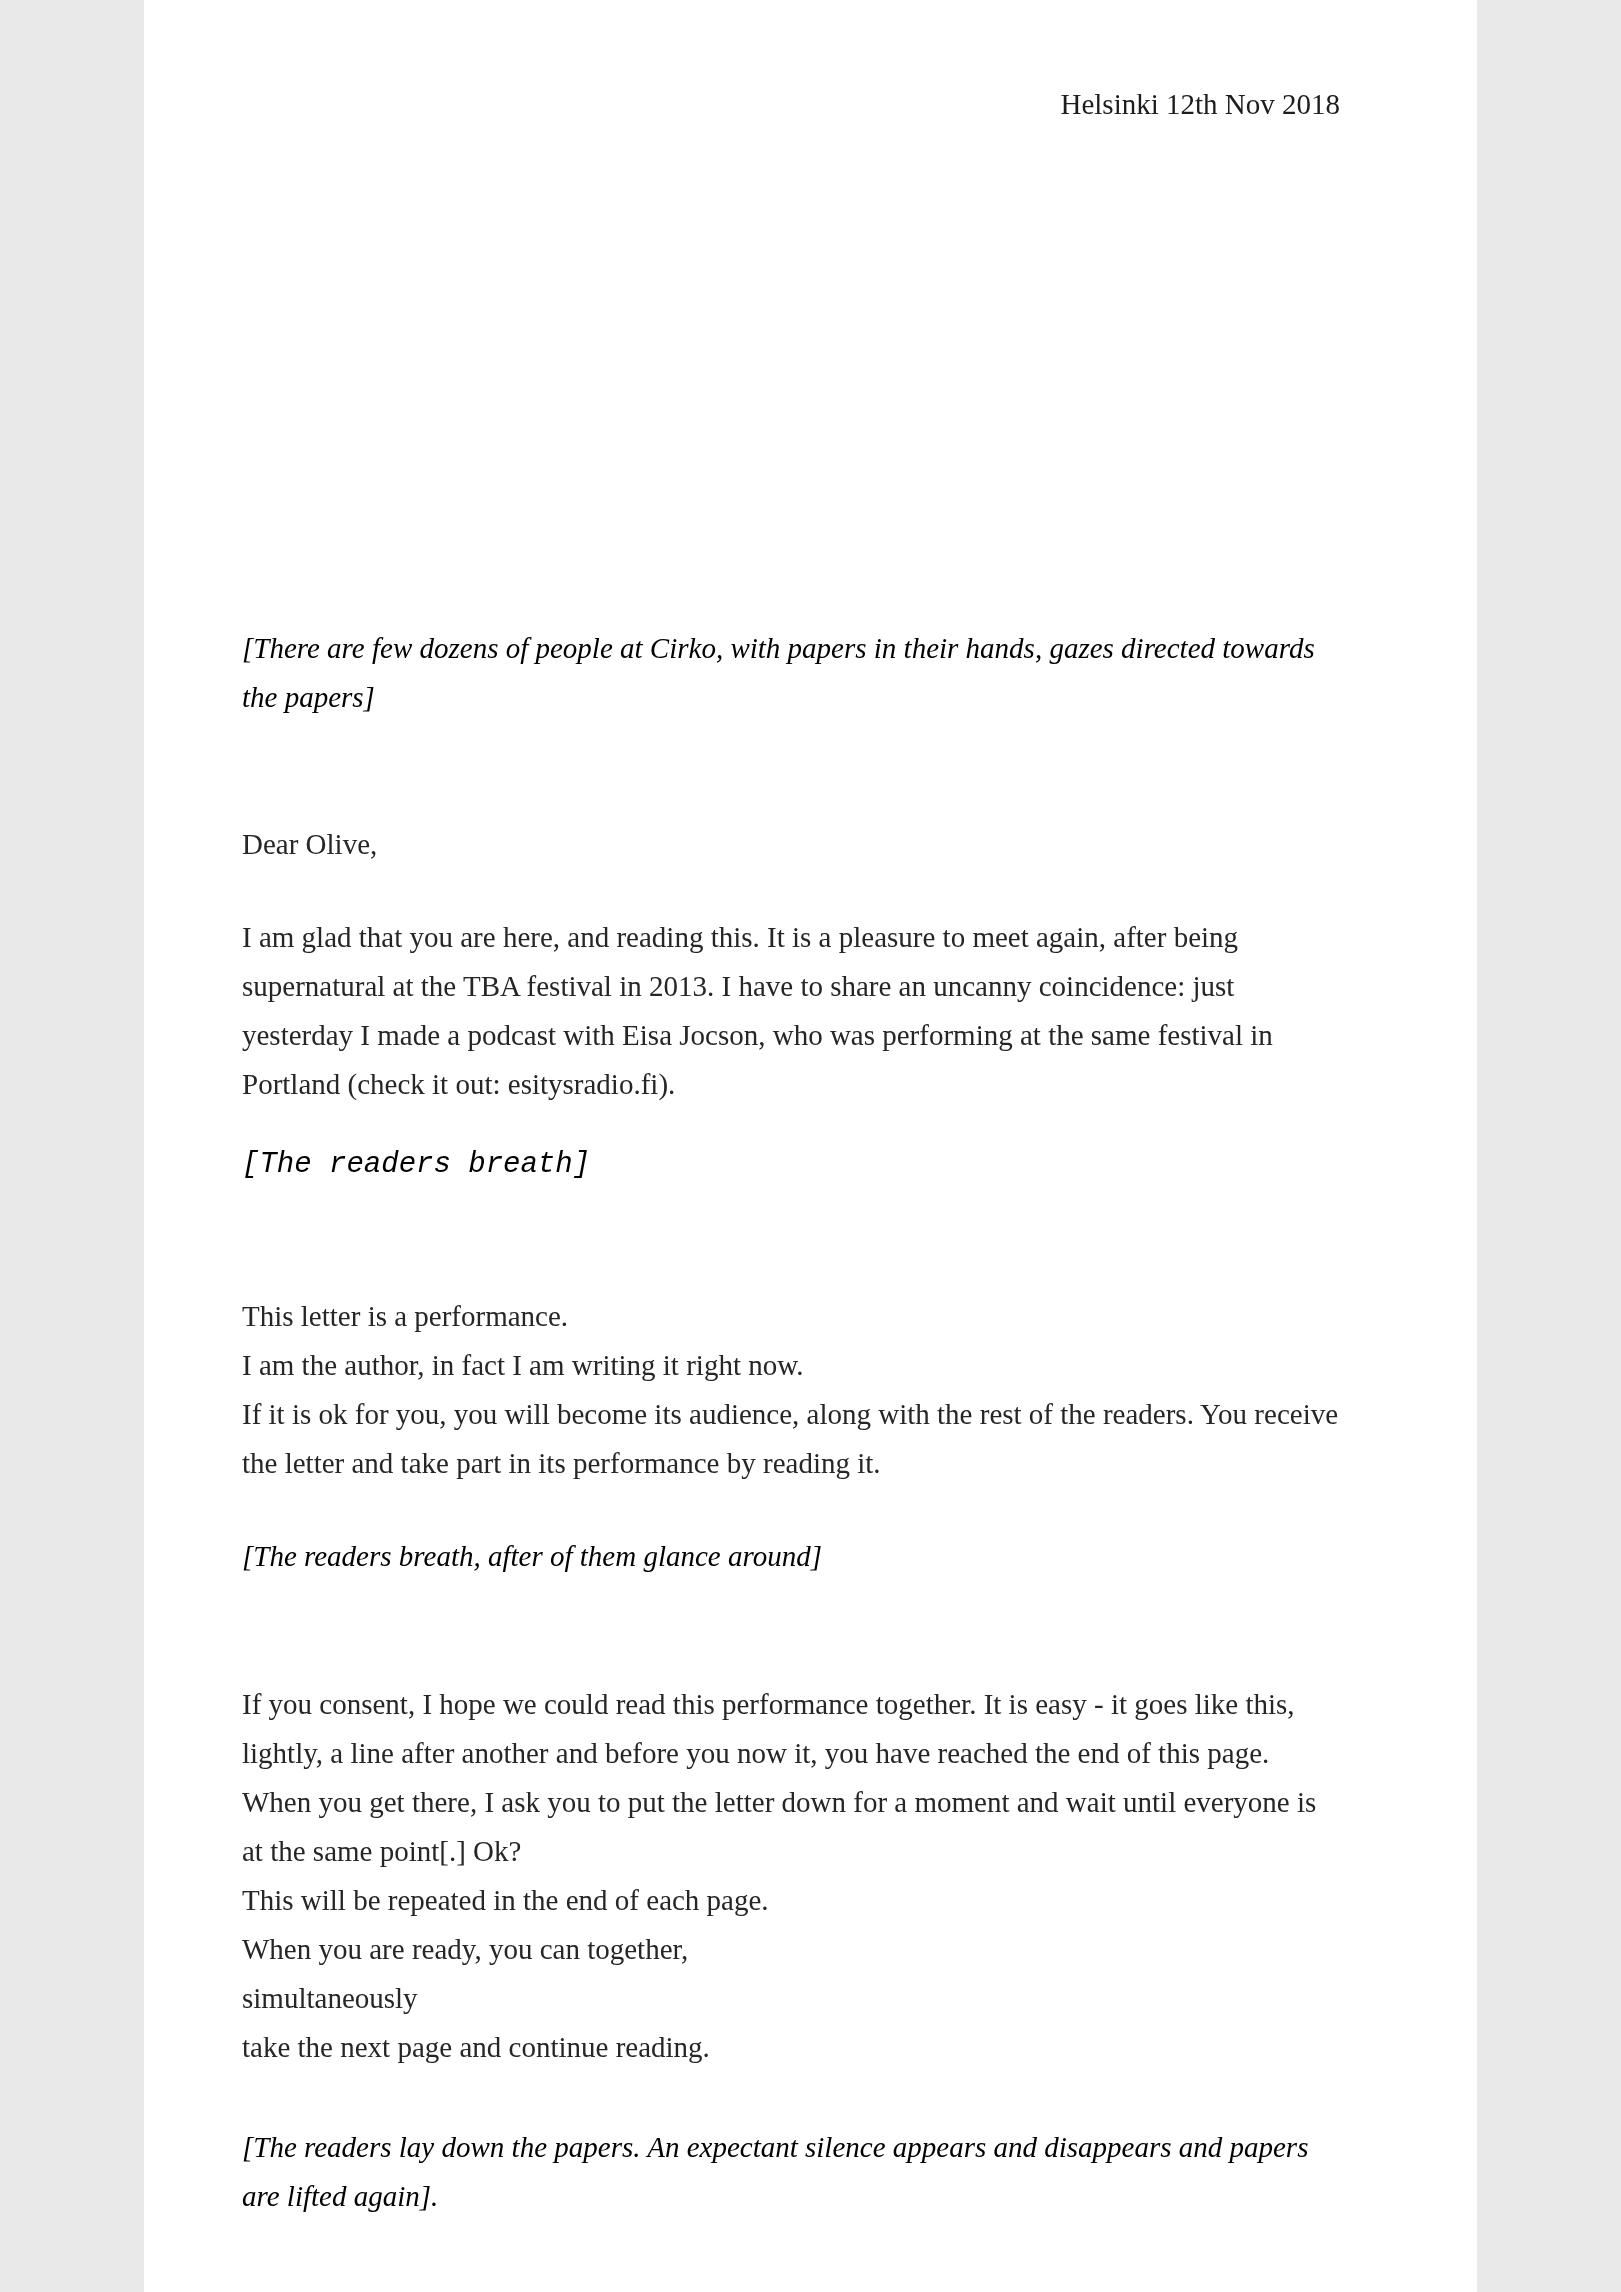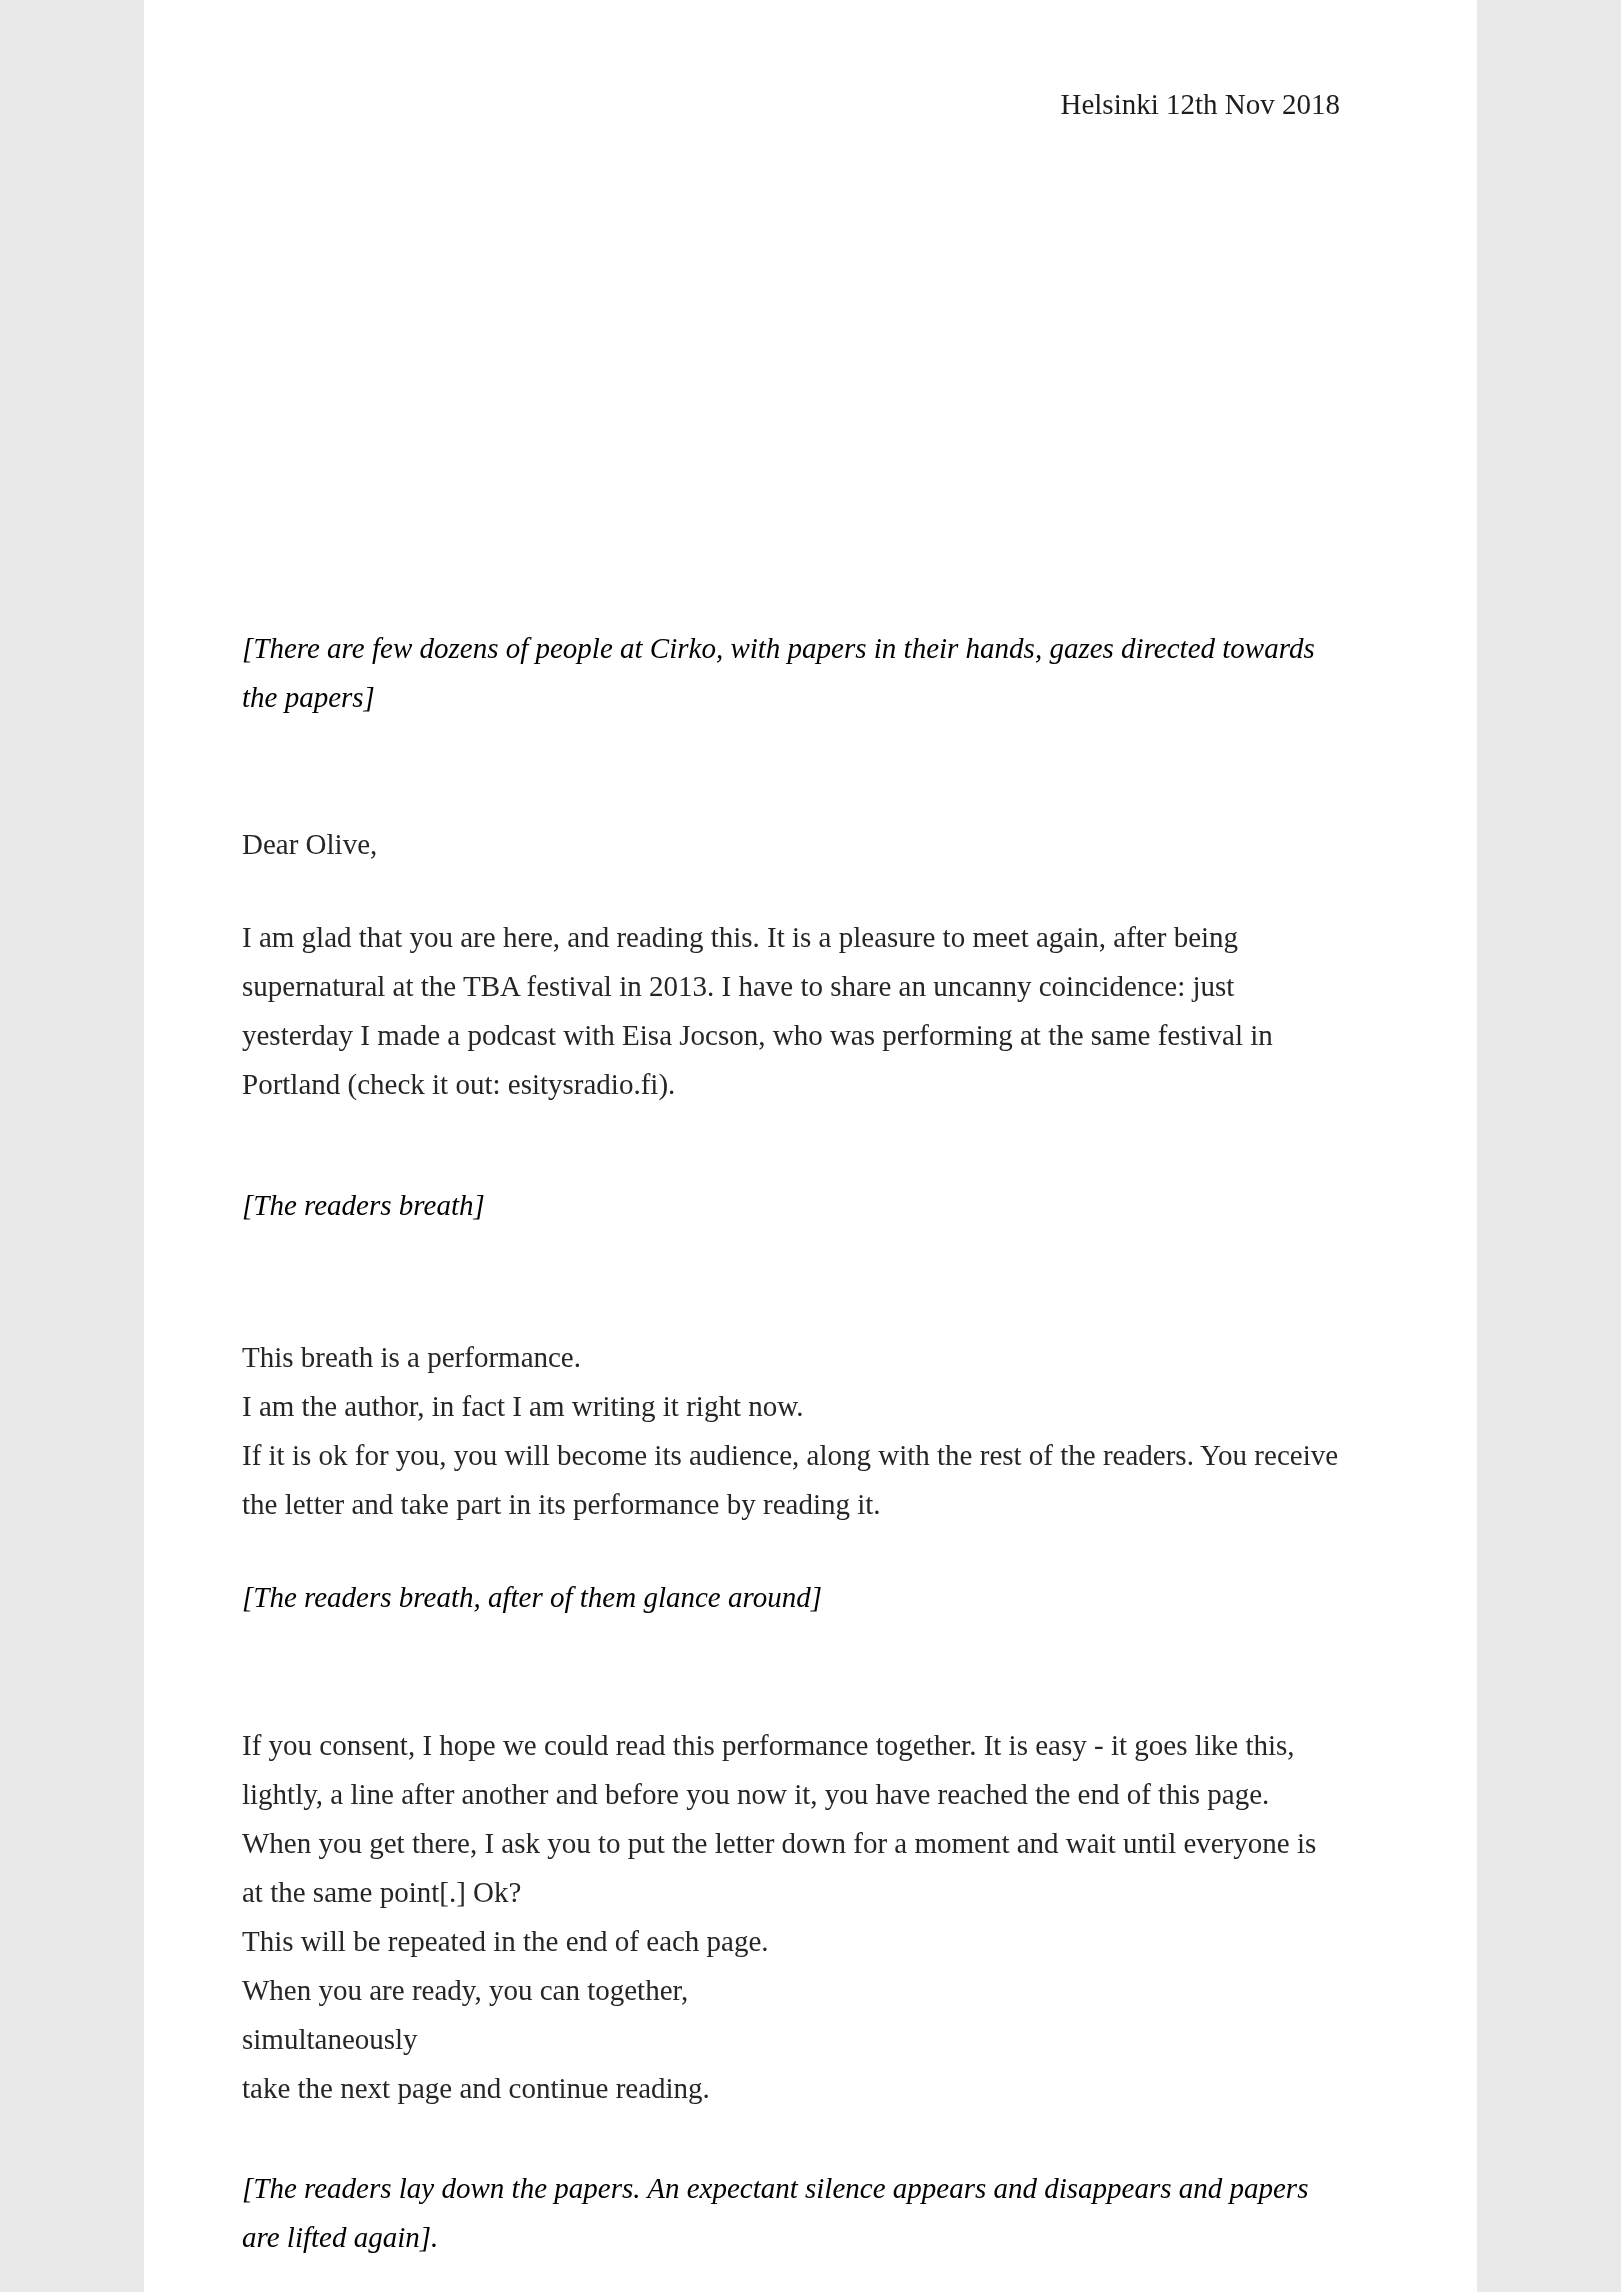--- a/index.html
+++ b/index.html
@@ -37,21 +37,21 @@
     font-size: 29px;
     line-height: 49px;
   }
   .body-text {
     font-size: 29px;
     line-height: 49px;
   }
   .stage-1   { margin-top: 495px; }
   .greeting  { margin-top: 98px; }
   .para-1    { margin-top: 44px; }
-  .stage-2   { margin-top: 72px; }
+  .stage-2   { margin-top: 31px; font-family: Liberation Mono, monospace; }
   .block-1   { margin-top: 103px; }
   .stage-3   { margin-top: 44px; }
   .para-2    { margin-top: 99px; }
   .stage-4   { margin-top: 51px; }
 </style>
 </head>
 <body>
 
 <div class="page">
   <div class="content">
@@ -60,21 +60,21 @@
 
     <div class="stage stage-1">[There are few dozens of people at Cirko, with papers in their hands, gazes directed towards the papers]</div>
 
     <div class="body-text greeting">Dear Olive,</div>
 
     <div class="body-text para-1">I am glad that you are here, and reading this. It is a pleasure to meet again, after being supernatural at the TBA festival in 2013. I have to share an uncanny coincidence: just yesterday I made a podcast with Eisa Jocson, who was performing at the same festival in Portland (check it out: esitysradio.fi).</div>
 
     <div class="stage stage-2">[The readers breath]</div>
 
     <div class="body-text block-1">
-      <div>This breath is a performance.</div>
+      <div>This letter is a performance.</div>
       <div>I am the author, in fact I am writing it right now.</div>
       <div>If it is ok for you, you will become its audience, along with the rest of the readers. You receive the letter and take part in its performance by reading it.</div>
     </div>
 
     <div class="stage stage-3">[The readers breath, after of them glance around]</div>
 
     <div class="body-text para-2">
       <div>If you consent, I hope we could read this performance together. It is easy - it goes like this, lightly, a line after another and before you now it, you have reached the end of this page. When you get there, I ask you to put the letter down for a moment and wait until everyone is at the same point[.] Ok?</div>
       <div>This will be repeated in the end of each page.</div>
       <div>When you are ready, you can together,</div>

